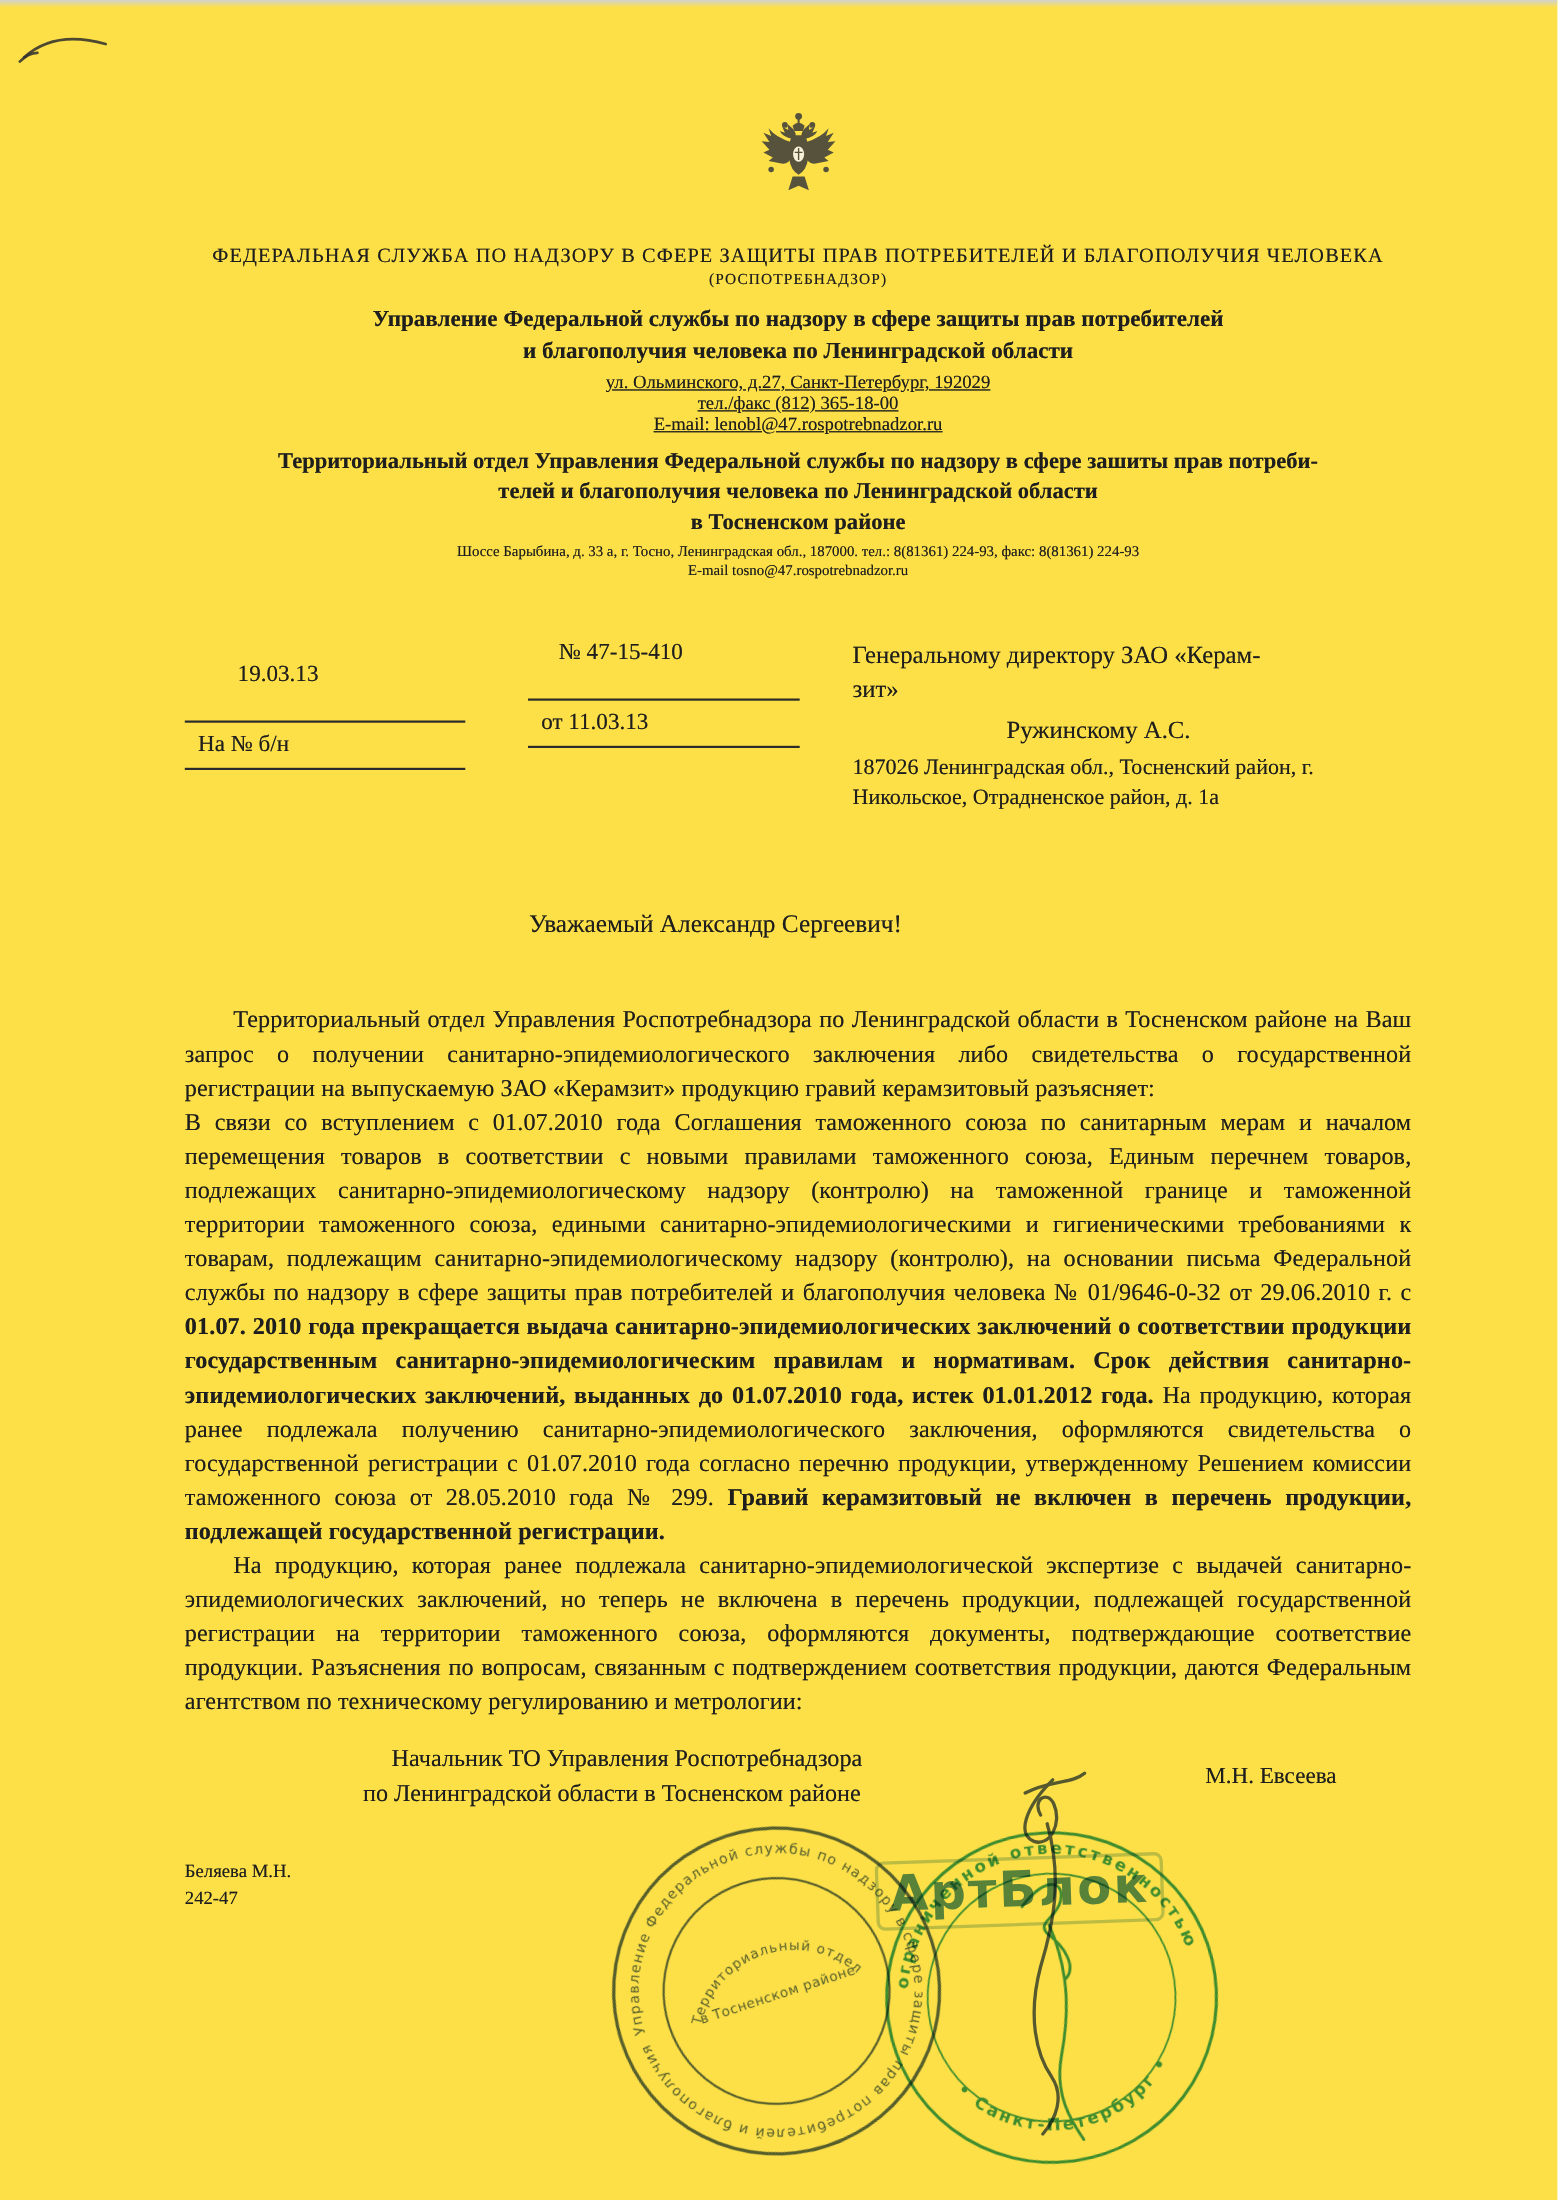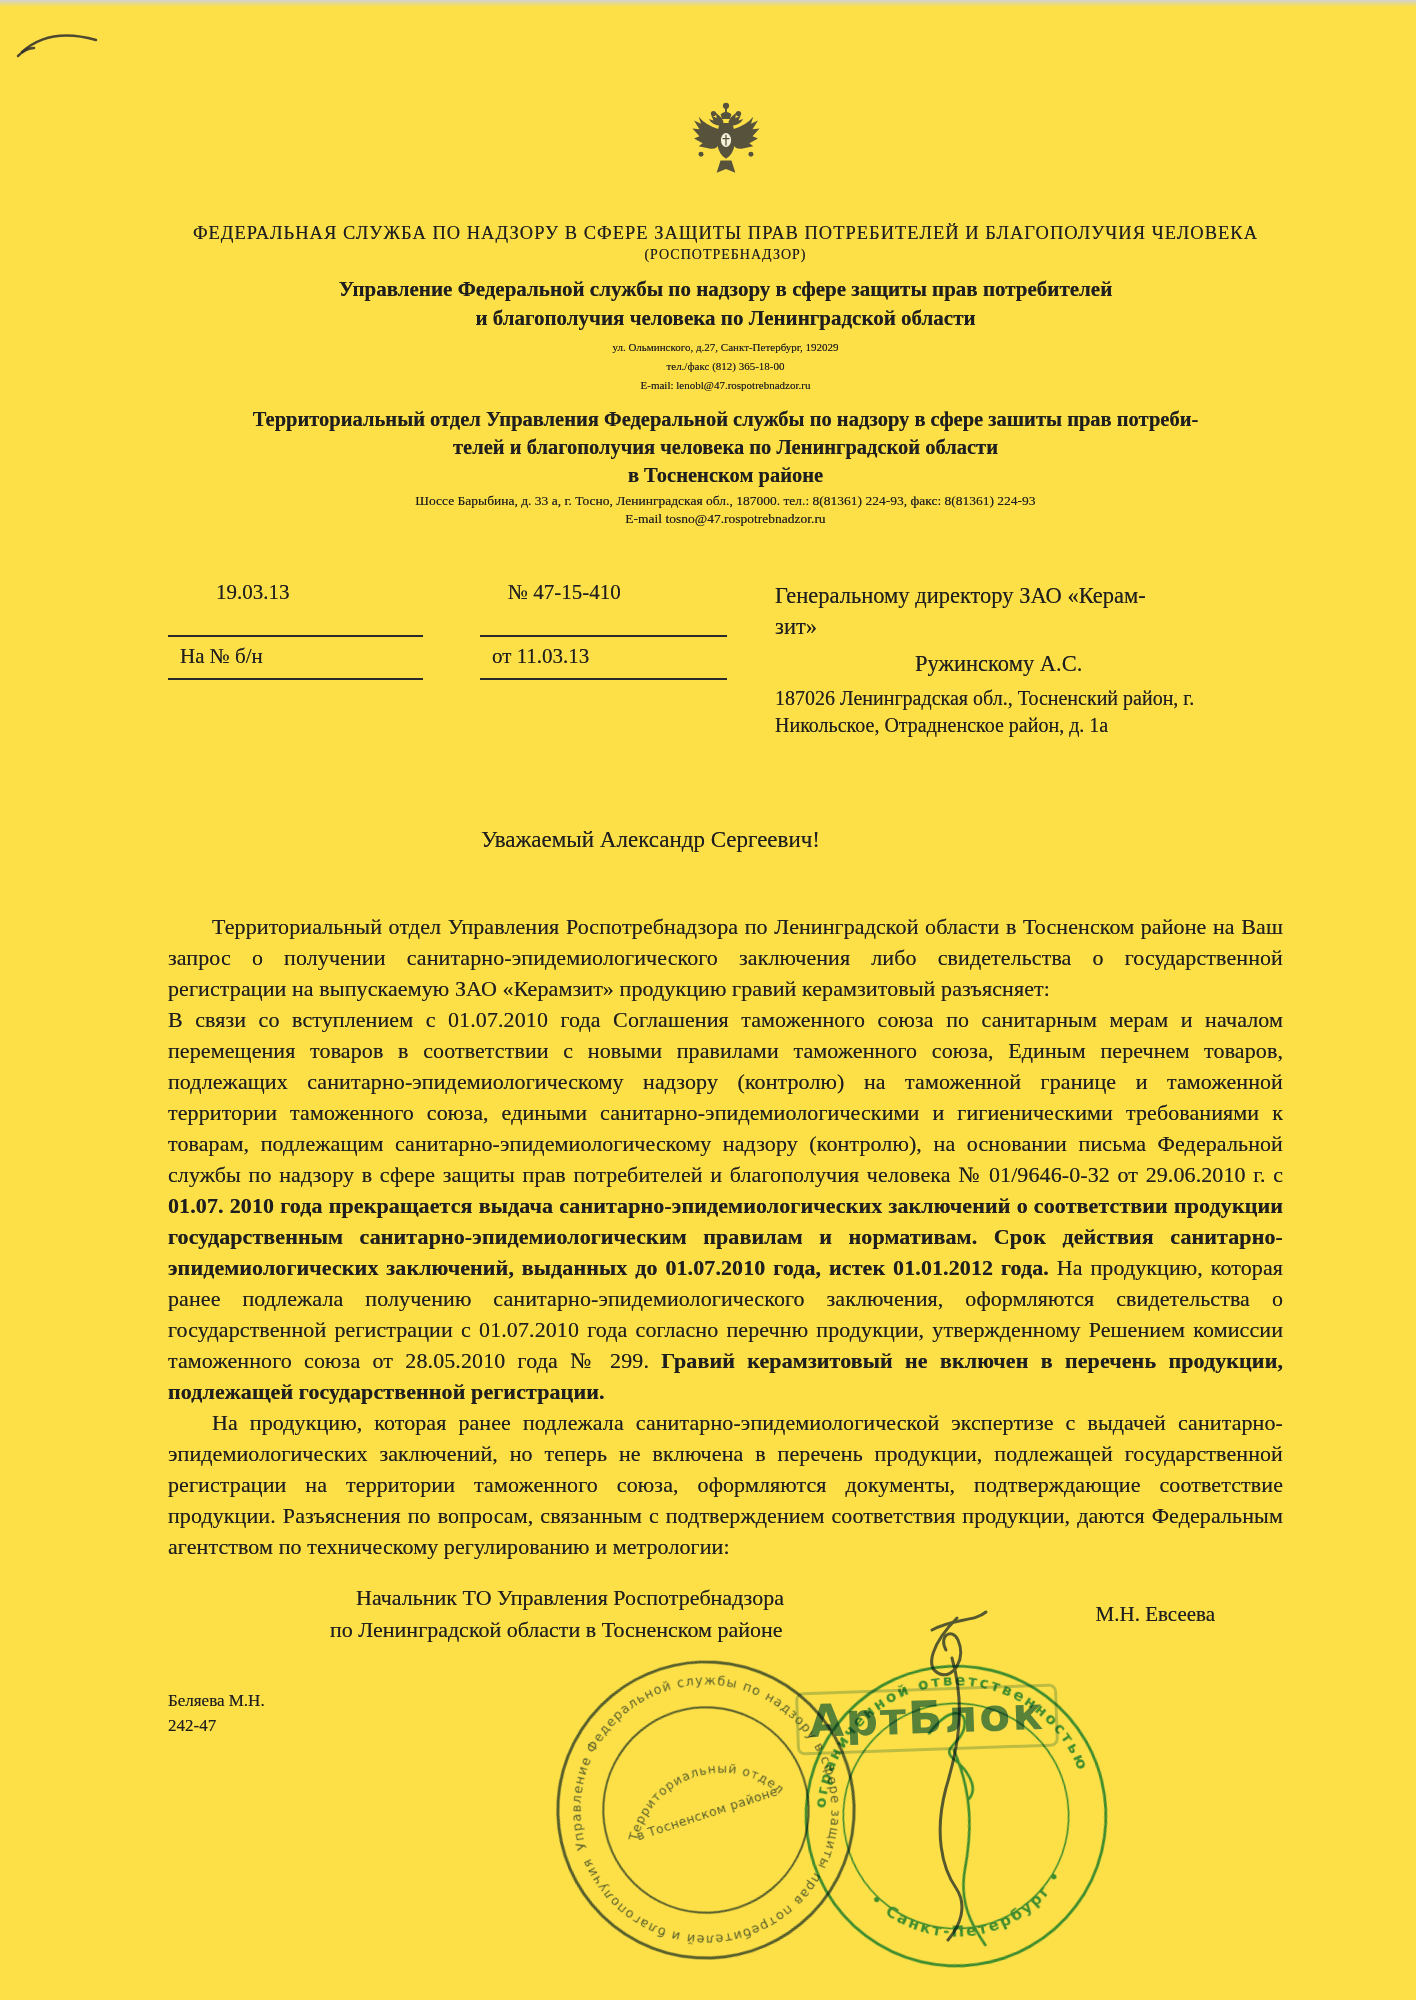--- a/index.html
+++ b/index.html
@@ -13,26 +13,26 @@
   .page::before {
     content: ""; position: absolute; top: 0; left: 0; right: 0; height: 7px;
     background: linear-gradient(#d2d2cd, rgba(255,255,255,0)); pointer-events: none;
   }
   .content { position: absolute; left: 168px; right: 133px; top: 0; text-shadow: 0 0 .45px rgba(25,25,25,.6); }
   .center { text-align: center; }
   .emblem { display: block; margin: 100px auto 0; width: 78px; height: 88px; opacity: .85; filter: blur(.3px); }
   .org-name  { margin-top: 34px; font-size: 18.5px; letter-spacing: 1px; line-height: 23px; }
   .org-short { font-size: 14px; letter-spacing: 1px; margin-top: 2px; }
   .dept      { margin-top: 12px; font-weight: bold; font-size: 21px; line-height: 29px; }
-  .addr      { margin-top: 5px; font-size: 11px; line-height: 19px; }
+  .addr      { margin-top: 5px; font-size: 17px; line-height: 19px; text-decoration: underline; }
   .terr      { margin-top: 10px; font-weight: bold; font-size: 20.5px; line-height: 28px; }
   .terr-addr { margin-top: 3px; font-size: 13.5px; line-height: 18px; }
 
   .meta { margin-top: 52px; display: flex; align-items: flex-start; }
-  .meta-col1 { width: 255px; }
+  .meta-col1 { width: 255px; margin-top: 20px; }
   .meta-col2 { width: 247px; margin-left: 57px; }
   .meta-date   { font-size: 21px; padding-left: 48px; }
   .meta-number { font-size: 21px; padding-left: 28px; }
   .meta-box {
     margin-top: 30px; font-size: 21px;
     border-top: 2px solid #2b2b2b; border-bottom: 2px solid #2b2b2b;
     padding: 7px 4px 9px 12px;
   }
   .recipient { margin-left: auto; width: 508px; font-size: 22.5px; line-height: 31px; }
   .recipient .indent { padding-left: 140px; margin-top: 6px; }

